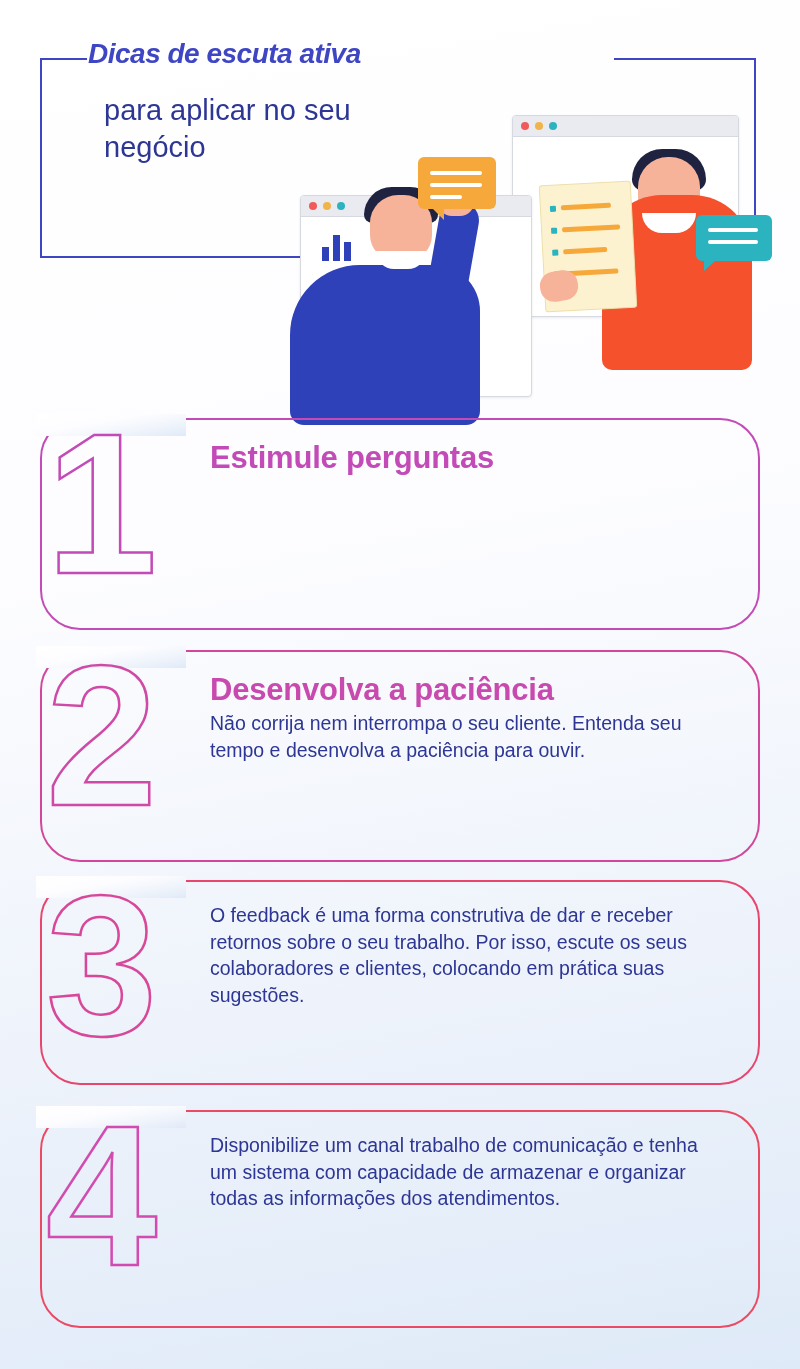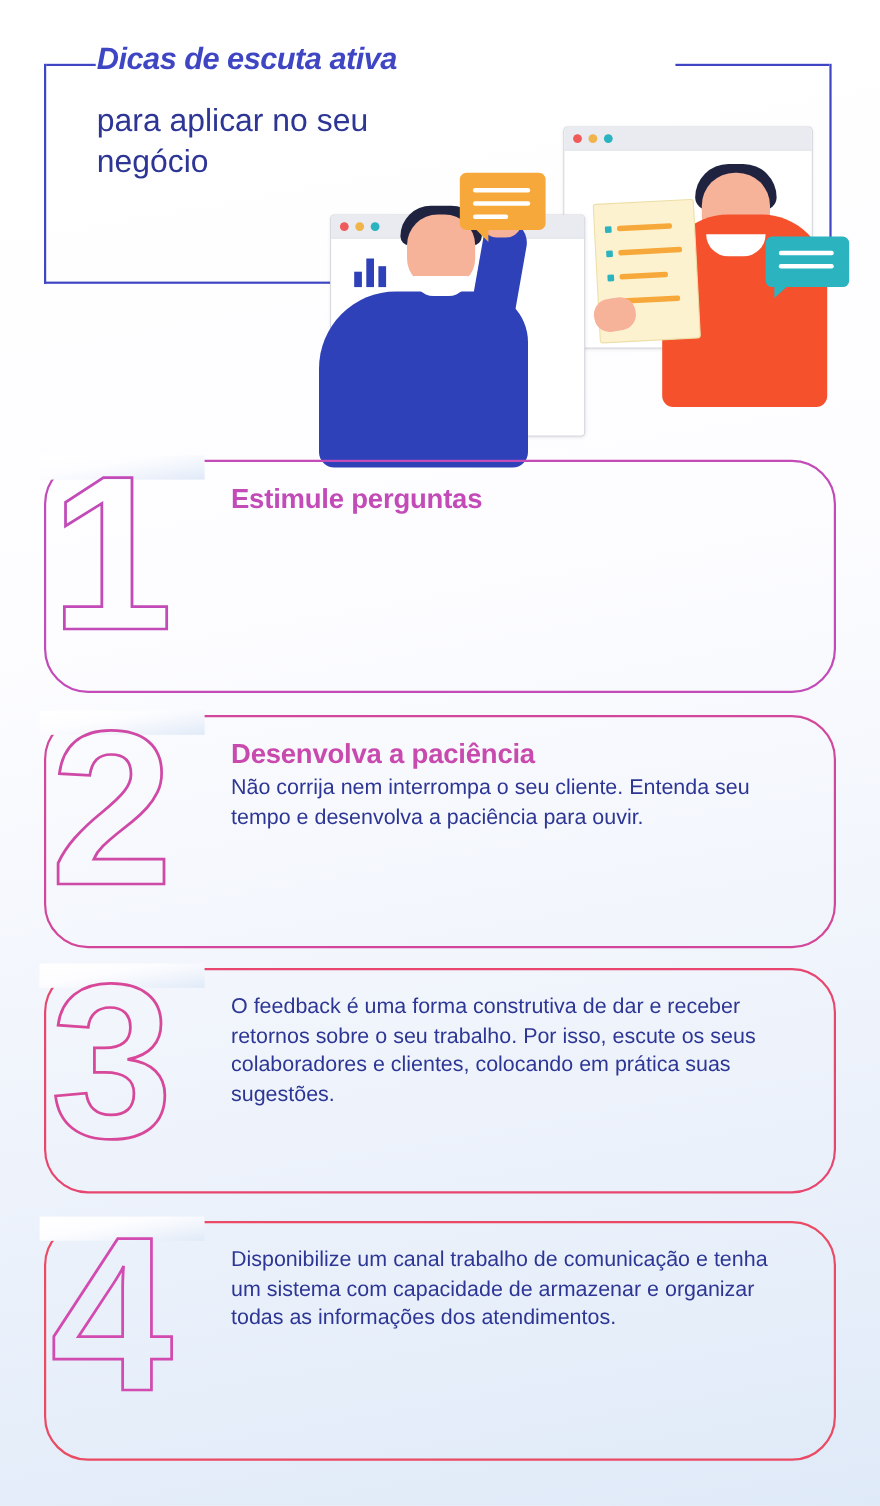--- a/index.html
+++ b/index.html
@@ -51,21 +51,21 @@
     top: 8px;
     font-size: 28px;
     font-weight: bold;
     font-style: italic;
     letter-spacing: -0.5px;
     color: #3f46c4;
     white-space: nowrap;
   }
   .title-sub {
     position: absolute;
-    left: 48px;
+    left: 64px;
     top: 62px;
     font-size: 29px;
     line-height: 1.28;
     color: #2d3694;
     font-weight: 400;
     width: 260px;
   }
 
   
   .illus {
@@ -280,21 +280,21 @@
     color: transparent;
     font-family: "Liberation Sans", sans-serif;
   }
   .tip-body {
     position: absolute;
     left: 170px;
     top: 22px;
     width: 520px;
   }
   .tip-title {
-    font-size: 25px;
+    font-size: 31px;
     font-weight: bold;
     color: #c24bb8;
     margin: 0 0 2px 0;
     letter-spacing: -0.2px;
   }
   .tip-text {
     font-size: 19.5px;
     line-height: 1.36;
     color: #2d3694;
     margin: 0;

